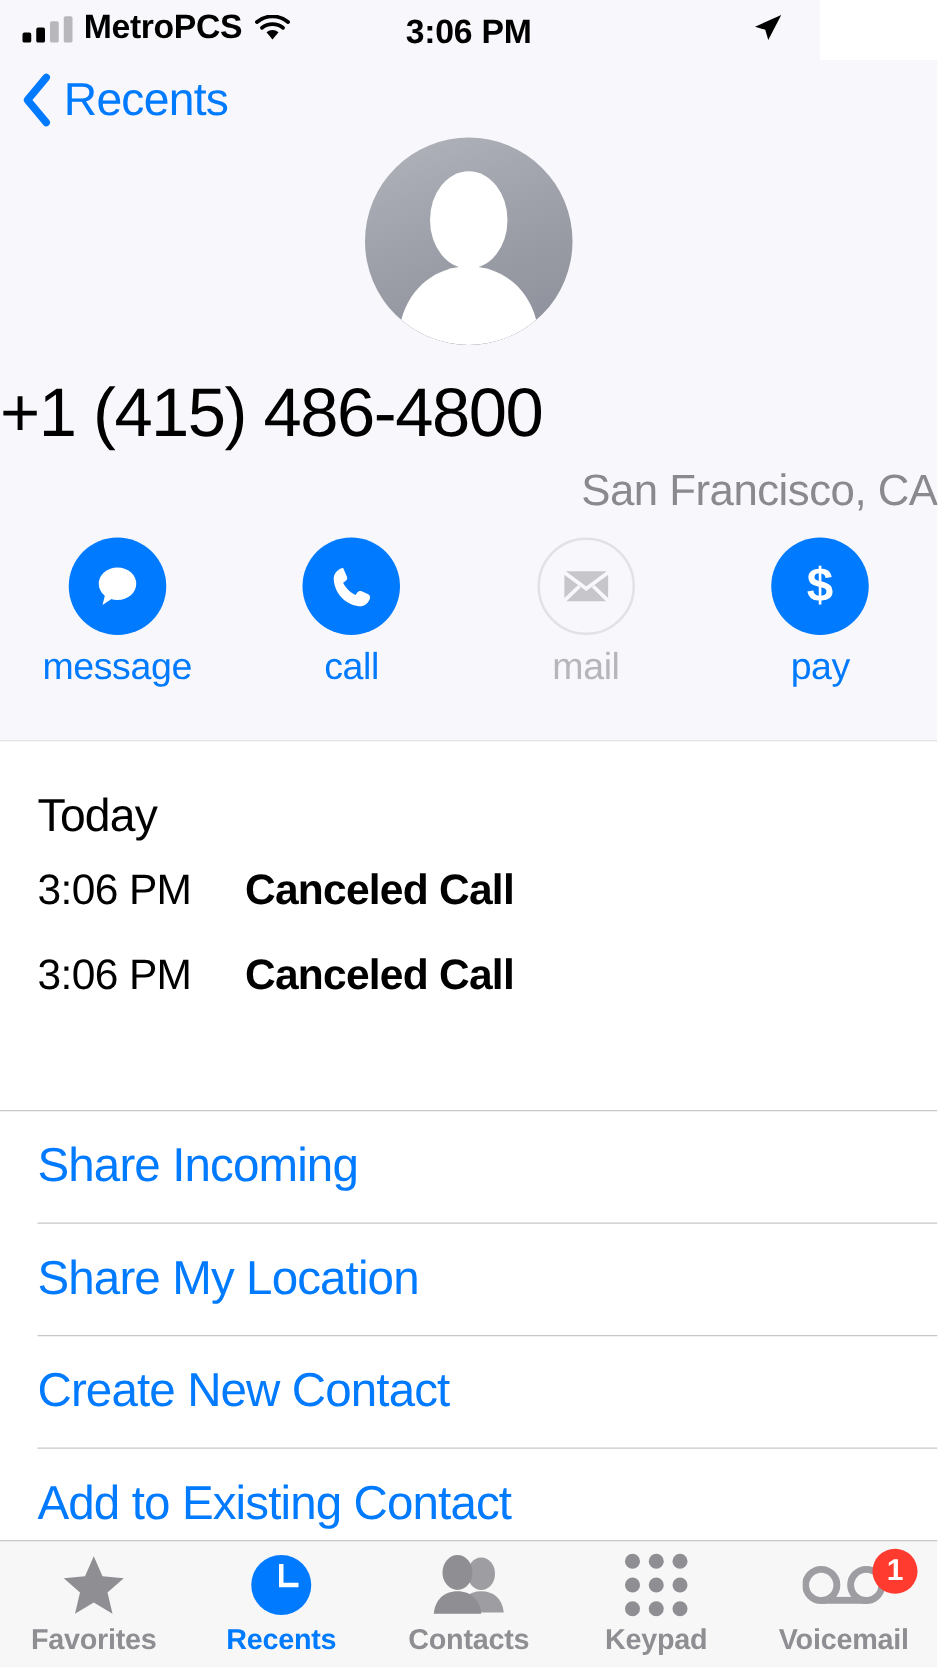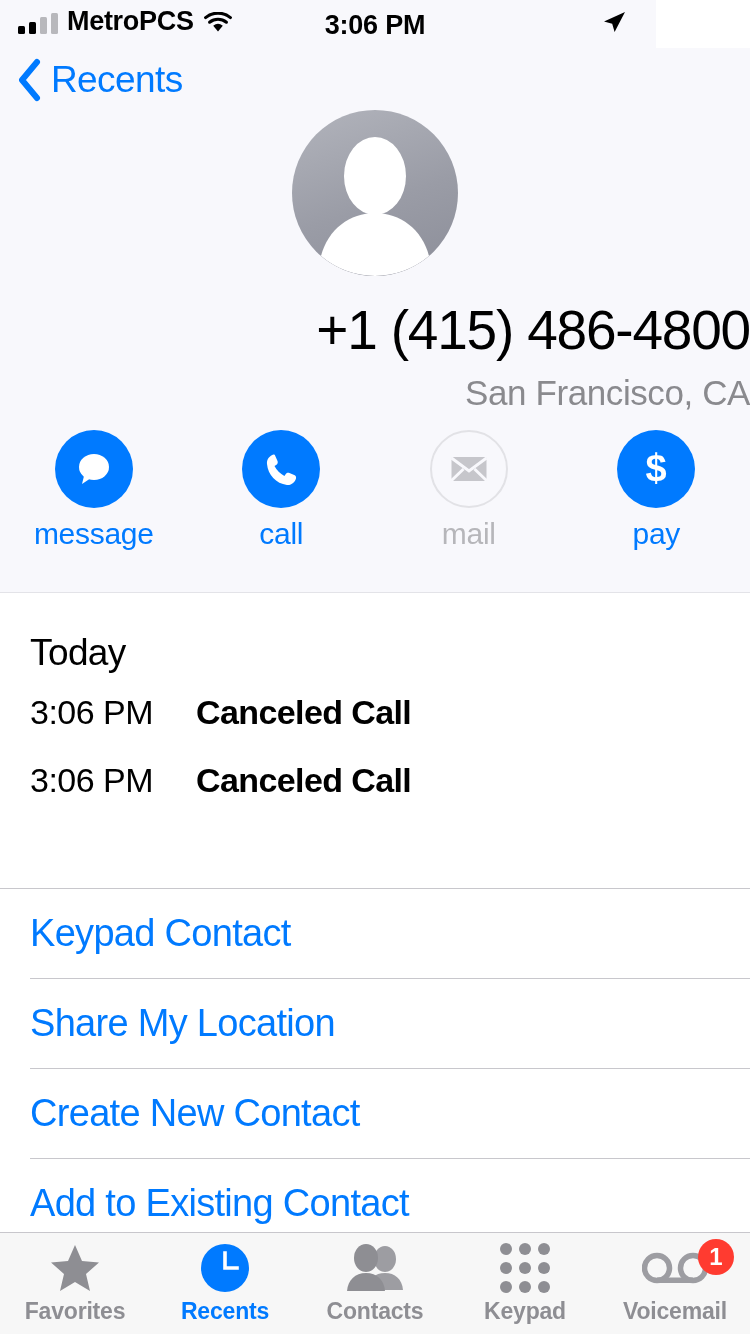--- a/index.html
+++ b/index.html
@@ -47,21 +47,21 @@
     display:flex; align-items:center; gap:9px; cursor:pointer;
   }
   .chev { width:26px; height:44px; position:relative; }
   .back-label { font-size:37px; color:#007AFF; font-weight:500; letter-spacing:-0.6px; }
 
   .avatar-wrap { position:absolute; left:50%; transform:translateX(-50%); top:62px; width:166px; height:166px; }
   .avatar { width:166px; height:166px; border-radius:50%; overflow:hidden; position:relative;
             background:linear-gradient(160deg,#B2B4BC 0%, #9A9CA6 55%, #8C8E99 100%); }
 
   .phonenum {
-    position:absolute; top:250px; left:0; width:750px; text-align:right;
+    position:absolute; top:250px; left:0; width:750px; text-align:left;
     font-size:55px; font-weight:400; color:#000; letter-spacing:-1.2px;
   }
   .sublabel {
     position:absolute; top:325px; left:0; width:750px; text-align:right;
     font-size:35px; color:#8A8A8E; letter-spacing:-0.4px;
   }
 
   .actions { position:absolute; top:382px; left:0; width:750px; display:flex; }
   .action { flex:1; display:flex; flex-direction:column; align-items:center; gap:9px; cursor:pointer; }
   .act-circle {
@@ -239,21 +239,21 @@
     <div class="call-row">
       <span class="call-time">3:06 PM</span>
       <span class="call-type">Canceled Call</span>
       <span class="call-dur"></span>
     </div>
 
   </div>
 
   <div class="list">
     <div class="sep-full"></div>
-    <div class="list-item">Keypad Contact</div>
+    <div class="list-item">Share Incoming</div>
     <div class="sep-inset"></div>
     <div class="list-item">Share My Location</div>
     <div class="sep-inset"></div>
     <div class="list-item">Create New Contact</div>
     <div class="sep-inset"></div>
     <div class="list-item">Add to Existing Contact</div>
   </div>
 
   <div class="tabbar">
 

